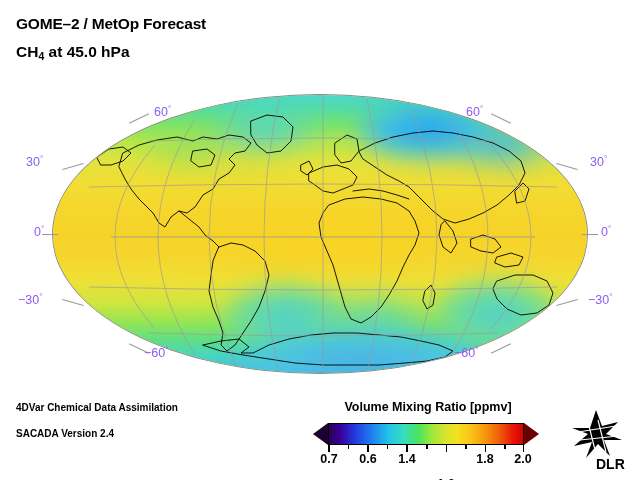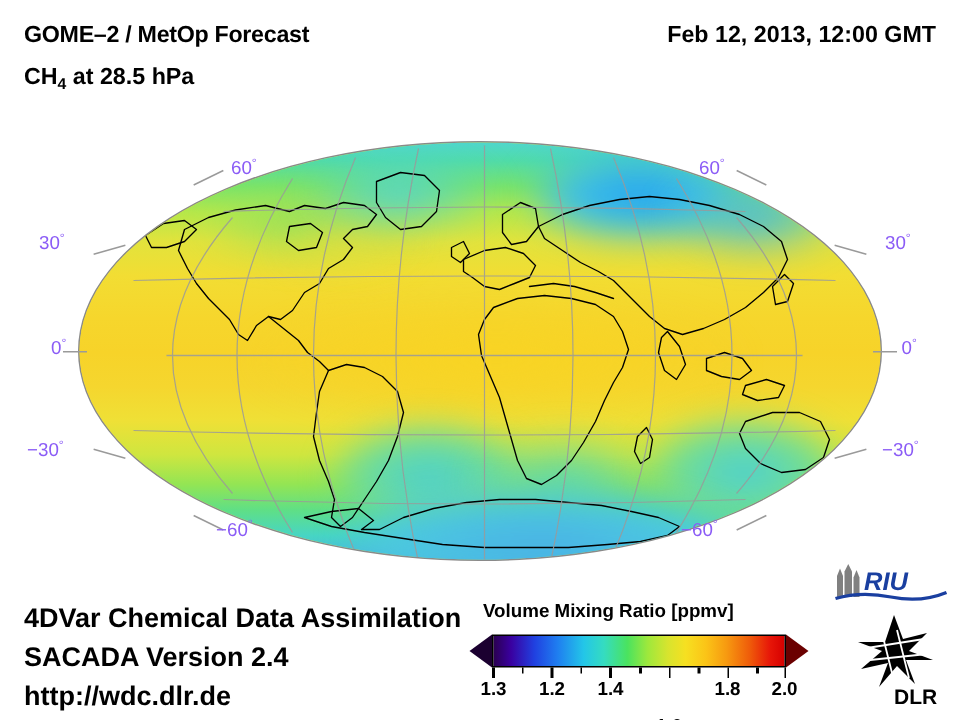--- a/index.html
+++ b/index.html
@@ -166,35 +166,35 @@
   .tickline {
     position: absolute;
     background: #9a9a9a;
     height: 1px;
   }
 
   
   .foot {
     position: absolute;
     left: 16px;
-    font-size: 18px;
+    font-size: 10px;
     font-weight: bold;
     color: #000;
     white-space: nowrap;
   }
   .foot1 { top: 402px; }
   .foot2 { top: 428px; }
   .foot3 { top: 454px; }
 
   
   .cb-title {
     position: absolute;
     left: 322px; top: 400px;
     width: 212px;
-    text-align: left;
+    text-align: center;
     font-size: 12.5px;
     font-weight: bold;
     color: #000;
     white-space: nowrap;
   }
   .cb-wrap {
     position: absolute;
     left: 312px; top: 421px;
     width: 228px; height: 26px;
   }
@@ -271,22 +271,21 @@
     left: 566px; top: 410px;
     width: 66px; height: 62px; text-align: right;
   }
 </style>
 </head>
 <body>
 
 <div class="page">
 
   <div class="title-main">GOME–2 / MetOp Forecast</div>
-  <div class="title-sub"><span>CH</span><sub>4</sub><span> at 28.5 hPa</span></div>
-  <div class="title-date">Feb 12, 2013, 12:00 GMT</div>
+  <div class="title-sub"><span>CH</span><sub>4</sub><span> at 45.0 hPa</span></div>
 
   <div class="map-area">
     <div class="globe">
       <div class="field">
         <div class="band-base"></div>
         <div class="blob b-tropics"></div>
         <div class="blob b-namerica"></div>
         <div class="blob b-canada"></div>
         <div class="blob b-greenland"></div>
         <div class="blob b-siberia"></div>
@@ -400,21 +399,20 @@
 
     <div class="lat-label" style="left:-32px; top:200px;"><span>−30</span><span class="deg">°</span></div>
     <div class="lat-label" style="left:538px; top:200px;"><span>−30</span><span class="deg">°</span></div>
 
     <div class="lat-label" style="left:94px; top:253px;"><span>−60</span><span class="deg">°</span></div>
     <div class="lat-label" style="left:404px; top:253px;"><span>−60</span><span class="deg">°</span></div>
   </div>
 
   <div class="foot foot1">4DVar Chemical Data Assimilation</div>
   <div class="foot foot2">SACADA Version 2.4</div>
-  <div class="foot foot3">http://wdc.dlr.de</div>
 
   <div class="cb-title">Volume Mixing Ratio [ppmv]</div>
   <div class="cb-wrap">
     <div class="cb-cap cb-cap-left"></div>
     <div class="cb-cap cb-cap-right"></div>
     <div class="cb-bar"></div>
     <div class="cb-ticks">
       <div class="cb-tick major" style="left:0px;"></div>
       <div class="cb-tick minor" style="left:19.6px;"></div>
       <div class="cb-tick major" style="left:39.2px;"></div>
@@ -422,39 +420,28 @@
       <div class="cb-tick major" style="left:78.4px;"></div>
       <div class="cb-tick minor" style="left:98px;"></div>
       <div class="cb-tick major" style="left:117.6px;"></div>
       <div class="cb-tick minor" style="left:137.2px;"></div>
       <div class="cb-tick major" style="left:156.8px;"></div>
       <div class="cb-tick minor" style="left:176.4px;"></div>
       <div class="cb-tick major" style="left:194.5px;"></div>
     </div>
   </div>
   <div class="cb-labels">
-    <div class="cb-lab" style="left:17px;">1.3</div>
-    <div class="cb-lab" style="left:56px;">1.2</div>
+    <div class="cb-lab" style="left:17px;">0.7</div>
+    <div class="cb-lab" style="left:56px;">0.6</div>
     <div class="cb-lab" style="left:95px;">1.4</div>
     <div class="cb-lab" style="left:134px;margin-top:25px;">1.6</div>
     <div class="cb-lab" style="left:173px;">1.8</div>
     <div class="cb-lab" style="left:211px;">2.0</div>
   </div>
 
-  <div class="riu-logo">
-    <svg width="76" height="26" viewBox="0 0 76 26">
-      <g fill="#808080">
-        <path d="M2,22 L2,8 L4,3 L6,8 L6,22 Z"></path>
-        <path d="M7,22 L7,5 L9.5,0 L12,5 L12,22 Z"></path>
-        <path d="M13,22 L13,9 L15,4 L17,9 L17,22 Z"></path>
-      </g>
-      <text x="20" y="17" font-family="Liberation Sans, sans-serif" font-size="17" font-weight="bold" font-style="italic" fill="#1a3fa0">RIU</text>
-      <path d="M1,23 Q18,18 38,22 Q58,26 75,19" stroke="#1a3fa0" stroke-width="2.2" fill="none"></path>
-    </svg>
-  </div>
 
   <div class="dlr-logo">
     <svg width="66" height="62" viewBox="0 0 66 62">
       <g fill="#000">
         <path d="M30,0 L36,16 L52,12 L40,24 L56,30 L38,30 L44,46 L32,34 L20,48 L26,32
                  L8,36 L22,24 L6,18 L24,18 Z"></path>
       </g>
       <g stroke="#fff" stroke-width="1.2" fill="none">
         <path d="M12,22 L50,16"></path>
         <path d="M14,30 L52,26"></path>

